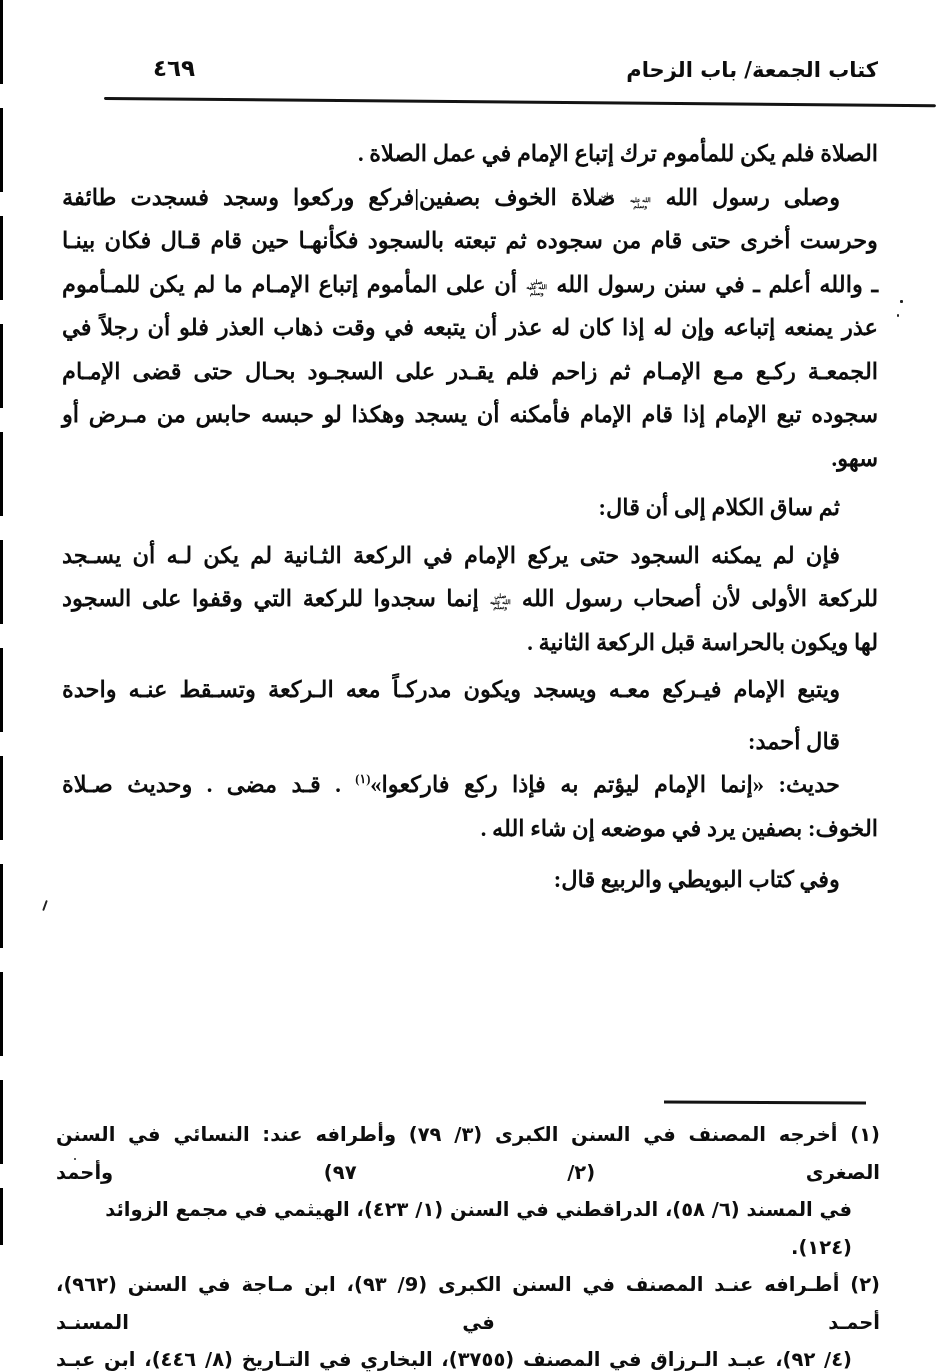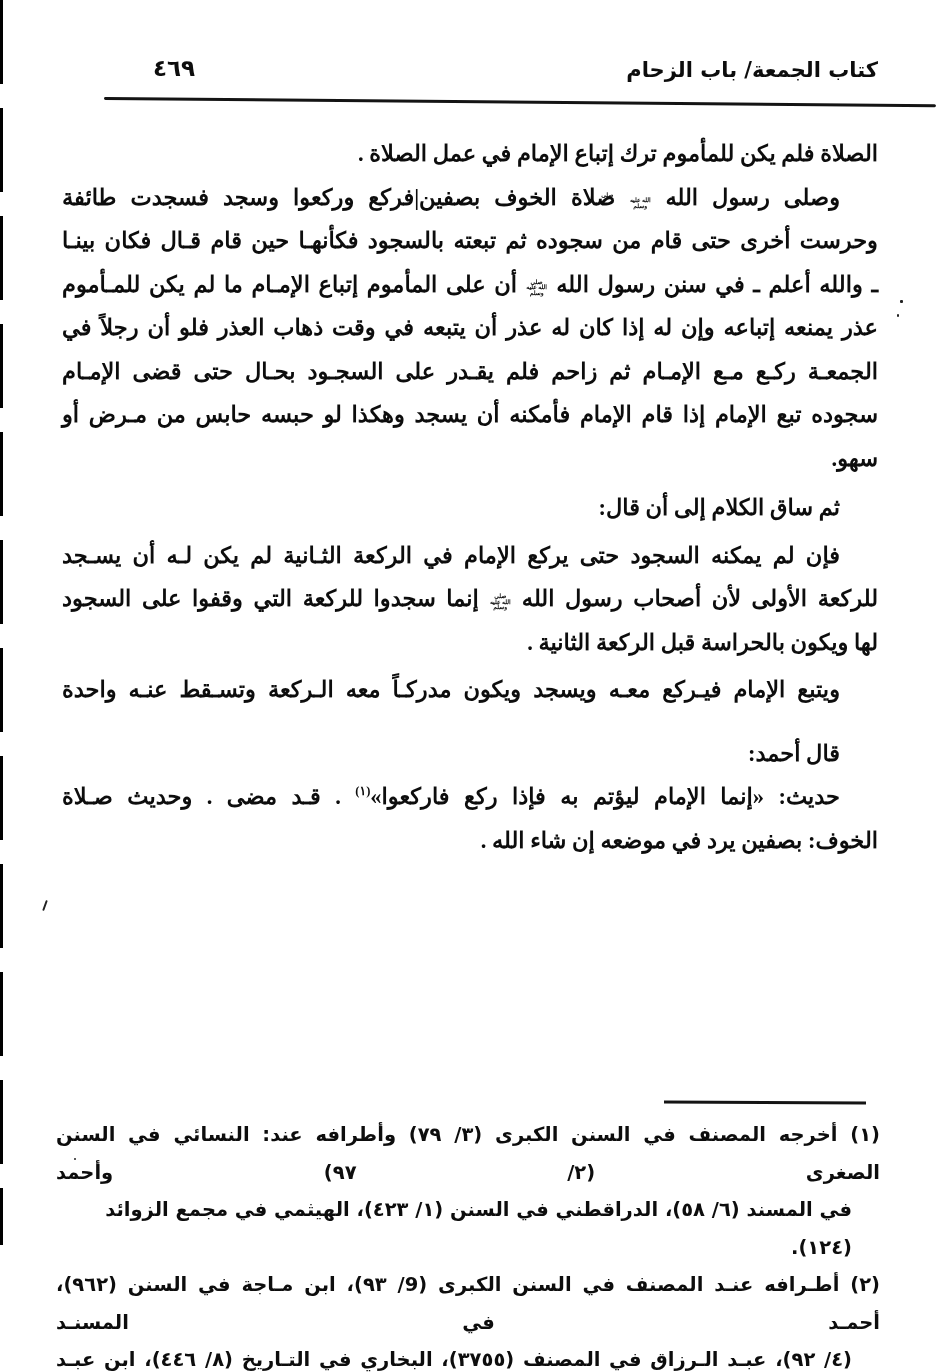--- a/index.html
+++ b/index.html
@@ -82,23 +82,24 @@
       <div class="bline justify"><span>ـ والله أعلم ـ في سنن رسول الله </span><span class="saw">صلى الله عليه وسلم</span><span> أن على المأموم إتباع الإمـام ما لم يكن للمـأموم</span></div>
       <div class="bline justify"><span>عذر يمنعه إتباعه وإن له إذا كان له عذر أن يتبعه في وقت ذهاب العذر فلو أن رجلاً في</span></div>
       <div class="bline justify"><span>الجمعـة ركـع مـع الإمـام ثم زاحم فلم يقـدر على السجـود بحـال حتى قضى الإمـام</span></div>
       <div class="bline justify"><span>سجوده تبع الإمام إذا قام الإمام فأمكنه أن يسجد وهكذا لو حبسه حابس من مـرض أو</span></div>
       <div class="bline end"><span>سهو.</span></div>
       <div class="bline end indent" style="margin-top: 6px;"><span>ثم ساق الكلام إلى أن قال:</span></div>
       <div class="bline justify indent" style="margin-top: 4px;"><span>فإن لم يمكنه السجود حتى يركع الإمام في الركعة الثـانية لم يكن لـه أن يسـجد</span></div>
       <div class="bline justify"><span>للركعة الأولى لأن أصحاب رسول الله </span><span class="saw">صلى الله عليه وسلم</span><span> إنما سجدوا للركعة التي وقفوا على السجود</span></div>
       <div class="bline end"><span>لها ويكون بالحراسة قبل الركعة الثانية .</span></div>
       <div class="bline justify indent" style="margin-top: 4px;"><span>ويتبع الإمام فيـركع معـه ويسجد ويكون مدركـاً معه الـركعة وتسـقط عنـه واحدة</span></div>
-      <div class="bline end indent" style="margin-top: 20px; text-align: right;"><span>قال أحمد:</span></div>
+      <div class="bline end indent" style="margin-top: 8px; text-align: right;"><span>قال أحمد:</span></div>
       <div class="bline justify indent"><span>حديث: «إنما الإمام ليؤتم به فإذا ركع فاركعوا»</span><sup class="fref">(١)</sup><span> . قـد مضى . وحديث صـلاة</span></div>
       <div class="bline end"><span>الخوف: بصفين يرد في موضعه إن شاء الله .</span></div>
+      <div class="bline end indent" style="margin-top: 8px;"><span>وفي كتاب البويطي والربيع قال:</span></div>
       <div class="bline justify"></div>
     </div>
 
   <div class="fn-rule"></div>
   <div class="footnotes" id="footnotes">
       <div class="fline justify"><span>(١) أخرجه المصنف في السنن الكبرى (٣/ ٧٩) وأطرافه عند: النسائي في السنن الصغرى (٢/ ٩٧) وأحمد</span></div>
       <div class="fline end cont"><span>في المسند (٦/ ٥٨)، الدراقطني في السنن (١/ ٤٢٣)، الهيثمي في مجمع الزوائد (١٢٤).</span></div>
       <div class="fline justify"><span>(٢) أطـرافه عنـد المصنف في السنن الكبرى (9/ ٩٣)، ابن مـاجة في السنن (٩٦٢)، أحمـد في المسنـد</span></div>
       <div class="fline justify cont"><span>(٤/ ٩٢)، عبـد الـرزاق في المصنف (٣٧٥٥)، البخاري في التـاريخ (٨/ ٤٤٦)، ابن عبـد البـر في</span></div>
     </div>

